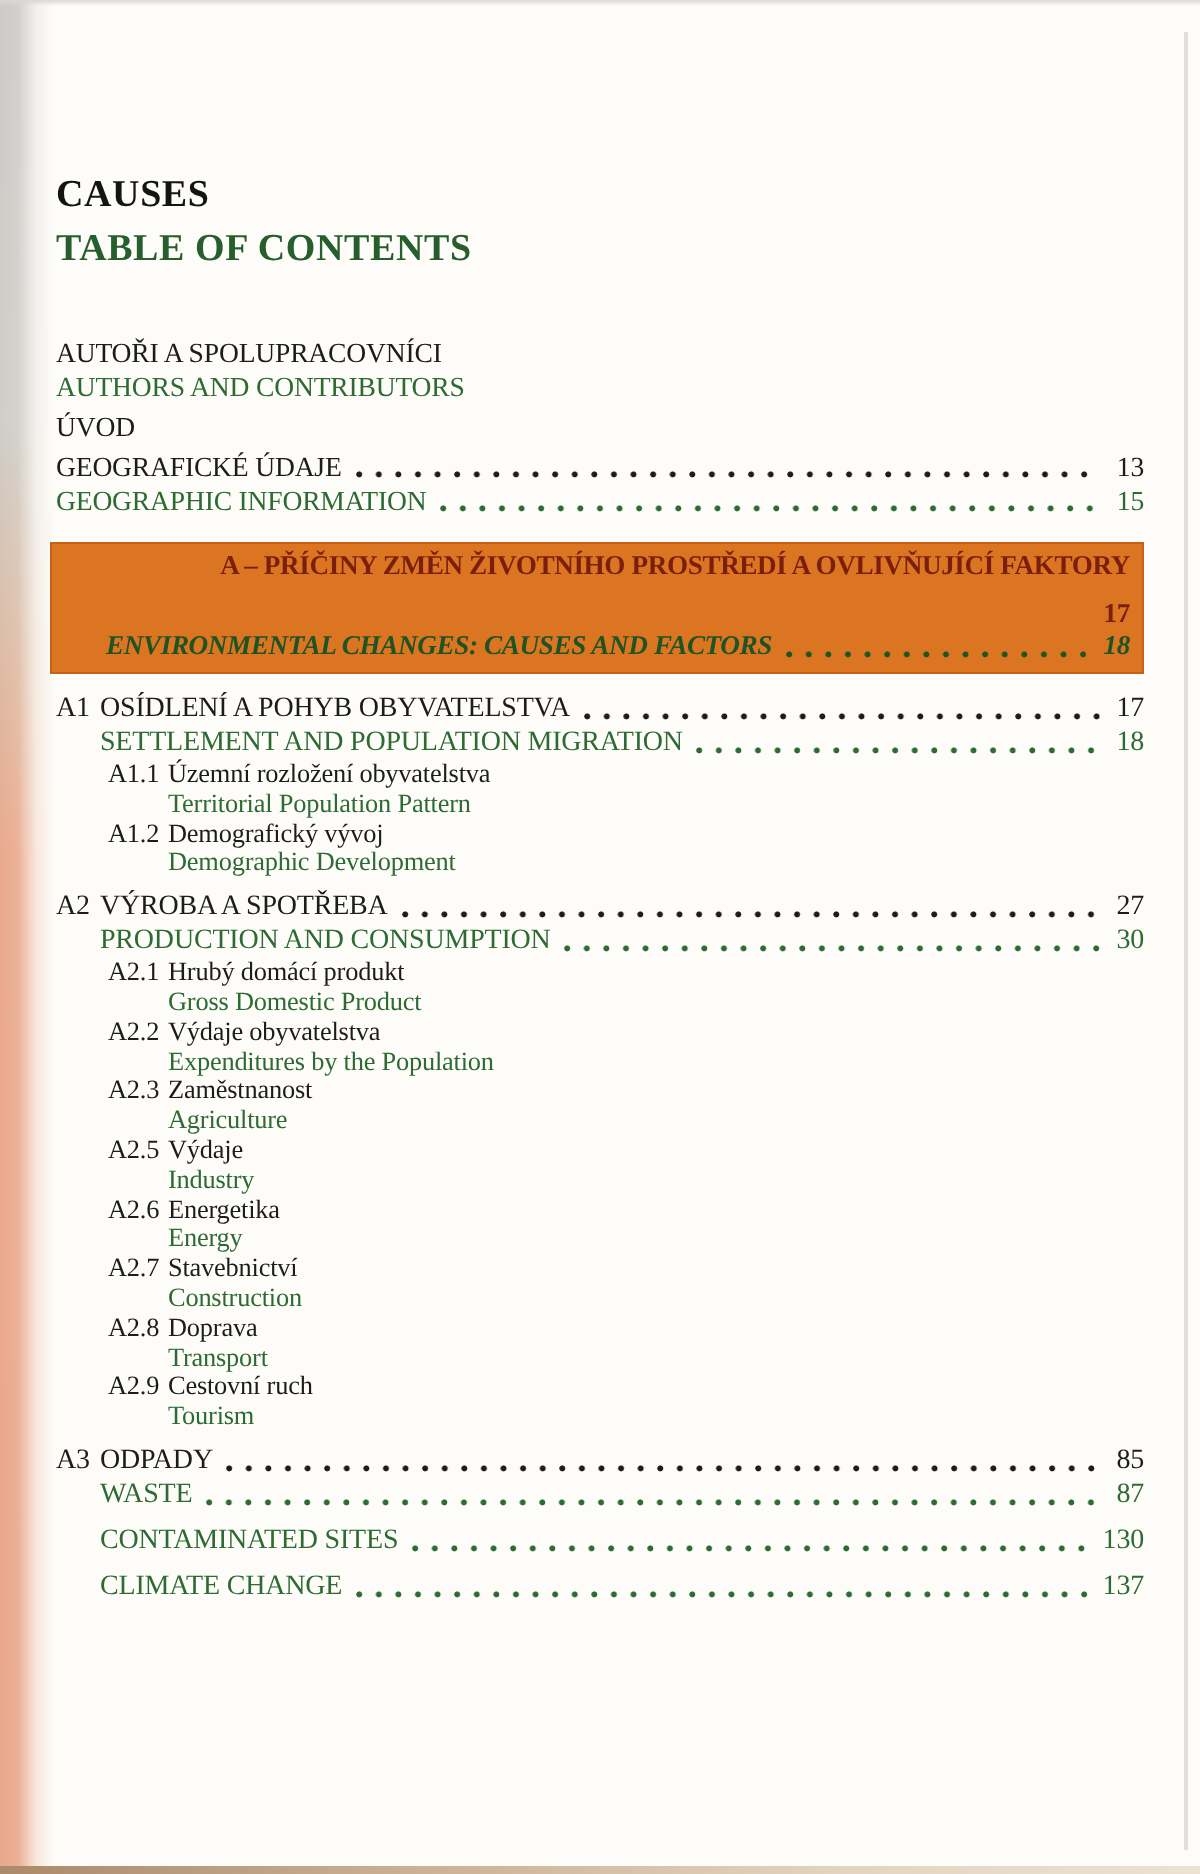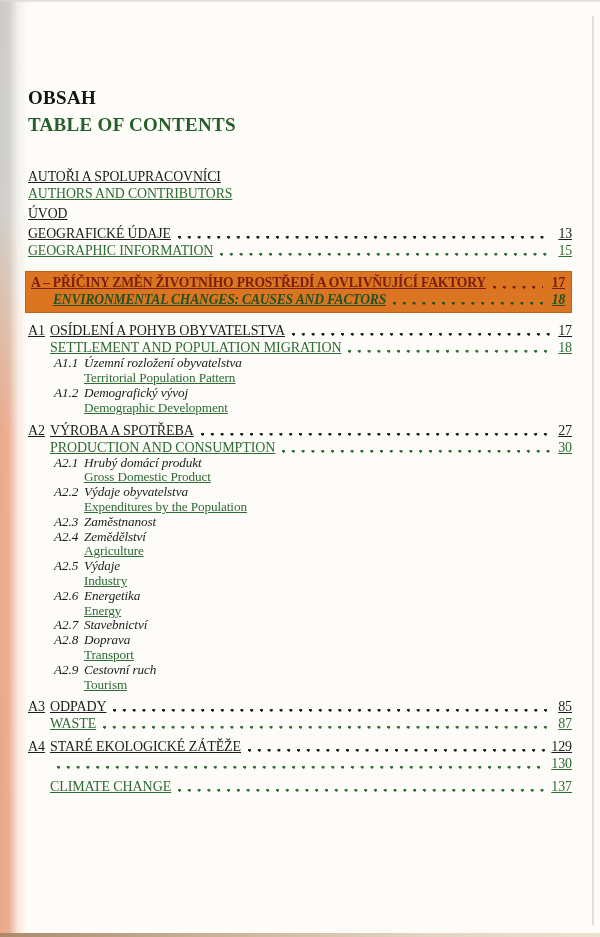--- a/index.html
+++ b/index.html
@@ -21,61 +21,61 @@
   .edge-bottom{left:0;right:0;bottom:0;height:4px;
     background:linear-gradient(to right,#ab8a6b,#cbb195 35%,#e2d4c0 70%,#ece2d2);}
 
   
   .content{position:absolute;left:28px;right:28px;top:0;}
   h1{margin:0;font-size:19px;line-height:27px;font-weight:bold;letter-spacing:.3px;}
   .t-cz{margin-top:84px;color:#141414;}
   .t-en{color:var(--c-en-dark);}
 
   
-  .row{display:flex;align-items:flex-end;font-size:14px;line-height:17px;letter-spacing:-0.1px;text-decoration:underline;}
+  .row{display:flex;align-items:flex-end;font-size:14px;line-height:17px;letter-spacing:-0.1px;}
   .row.cz{color:var(--c-cz);--dc:var(--c-cz);}
   .row.en{color:var(--c-en);--dc:var(--c-en);}
   .num{flex:0 0 22px;}
   .txt{white-space:nowrap;}
   .dots{flex:1 1 auto;height:5px;align-self:flex-end;margin:0 4px 2px 7px;
     background-image:radial-gradient(circle at 1.6px 2.2px,var(--dc) 1.25px,transparent 1.7px);
     background-size:9.8px 5px;background-repeat:repeat-x;background-position:left bottom;}
   .pg{flex:0 0 auto;min-width:16px;text-align:right;margin-left:2px;}
 
   #front-matter{margin-top:30px;}
   .pair{margin-bottom:2.5px;}
   .pair .row{font-size:13.8px;line-height:17.3px;}
 
   
   .hbox{margin:12px 0 0 -3px;padding:3px 6px 4px 5px;
     background:var(--c-hl-bg);border:1px solid #c4621a;}
   .hbox .row{font-size:13.6px;line-height:16.5px;font-weight:bold;letter-spacing:-0.2px;}
-  .hbox .row.cz{color:var(--c-hl-cz);--dc:var(--c-hl-cz);}
+  .hbox .row.cz{color:var(--c-hl-cz);flex-direction:column;--dc:var(--c-hl-cz);}
   .hbox .row.en{color:var(--c-hl-en);--dc:var(--c-hl-en);font-style:italic;padding-left:22px;}
 
   
   #sections{margin-top:9px;}
   .sec{margin-bottom:6px;}
   .srow{display:flex;font-size:13.2px;line-height:14.8px;letter-spacing:-0.1px;margin-left:26px;}
-  .srow.cz{color:var(--c-cz);font-style:italic;}
-  .srow.en{color:var(--c-en);text-decoration:underline;}
+  .srow.cz{color:var(--c-cz);}
+  .srow.en{color:var(--c-en);}
   .snum{flex:0 0 30px;}
   .srow.en .snum{visibility:hidden;}
 </style>
 </head>
 <body>
 
 <div>
   <div class="edge edge-left"></div>
   <div class="edge edge-top"></div>
   <div class="edge edge-right"></div>
   <div class="edge edge-bottom"></div>
 
   <div class="content">
-    <h1 class="t-cz">OBSAH</h1>
+    <h1 class="t-cz">CAUSES</h1>
     <h1 class="t-en">TABLE OF CONTENTS</h1>
 
     <div id="front-matter">
         <div class="pair">
           <div class="row cz">
             <span class="txt">AUTOŘI A SPOLUPRACOVNÍCI</span>
           </div>
           <div class="row en">
             <span class="txt">AUTHORS AND CONTRIBUTORS</span>
           </div>
@@ -169,24 +169,20 @@
             <span class="stxt">Výdaje obyvatelstva</span>
           </div>
           <div class="srow en">
             <span class="snum">A2.2</span>
             <span class="stxt">Expenditures by the Population</span>
           </div>
           <div class="srow cz">
             <span class="snum">A2.3</span>
             <span class="stxt">Zaměstnanost</span>
           </div>
-          <div class="srow cz">
-            <span class="snum">A2.4</span>
-            <span class="stxt">Zemědělství</span>
-          </div>
           <div class="srow en">
             <span class="snum">A2.4</span>
             <span class="stxt">Agriculture</span>
           </div>
           <div class="srow cz">
             <span class="snum">A2.5</span>
             <span class="stxt">Výdaje</span>
           </div>
           <div class="srow en">
             <span class="snum">A2.5</span>
@@ -197,20 +193,24 @@
             <span class="stxt">Energetika</span>
           </div>
           <div class="srow en">
             <span class="snum">A2.6</span>
             <span class="stxt">Energy</span>
           </div>
           <div class="srow cz">
             <span class="snum">A2.7</span>
             <span class="stxt">Stavebnictví</span>
           </div>
+          <div class="srow en">
+            <span class="snum">A2.7</span>
+            <span class="stxt">Construction</span>
+          </div>
           <div class="srow cz">
             <span class="snum">A2.8</span>
             <span class="stxt">Doprava</span>
           </div>
           <div class="srow en">
             <span class="snum">A2.8</span>
             <span class="stxt">Transport</span>
           </div>
           <div class="srow cz">
             <span class="snum">A2.9</span>
@@ -229,28 +229,23 @@
             <span class="pg">85</span>
           </div>
           <div class="row en">
             <span class="num" style="visibility: hidden;">A3</span>
             <span class="txt">WASTE</span>
             <span class="dots"></span>
             <span class="pg">87</span>
           </div>
         </div>
         <div class="sec">
-          <div class="row cz">
-            <span class="num">A4</span>
-            <span class="txt">STARÉ EKOLOGICKÉ ZÁTĚŽE</span>
-            <span class="dots"></span>
-            <span class="pg">129</span>
-          </div>
           <div class="row en">
             <span class="num" style="visibility: hidden;">A4</span>
+            <span class="txt">CONTAMINATED SITES</span>
             <span class="dots"></span>
             <span class="pg">130</span>
           </div>
         </div>
         <div class="sec">
           <div class="row en">
             <span class="num" style="visibility: hidden;">A5</span>
             <span class="txt">CLIMATE CHANGE</span>
             <span class="dots"></span>
             <span class="pg">137</span>

